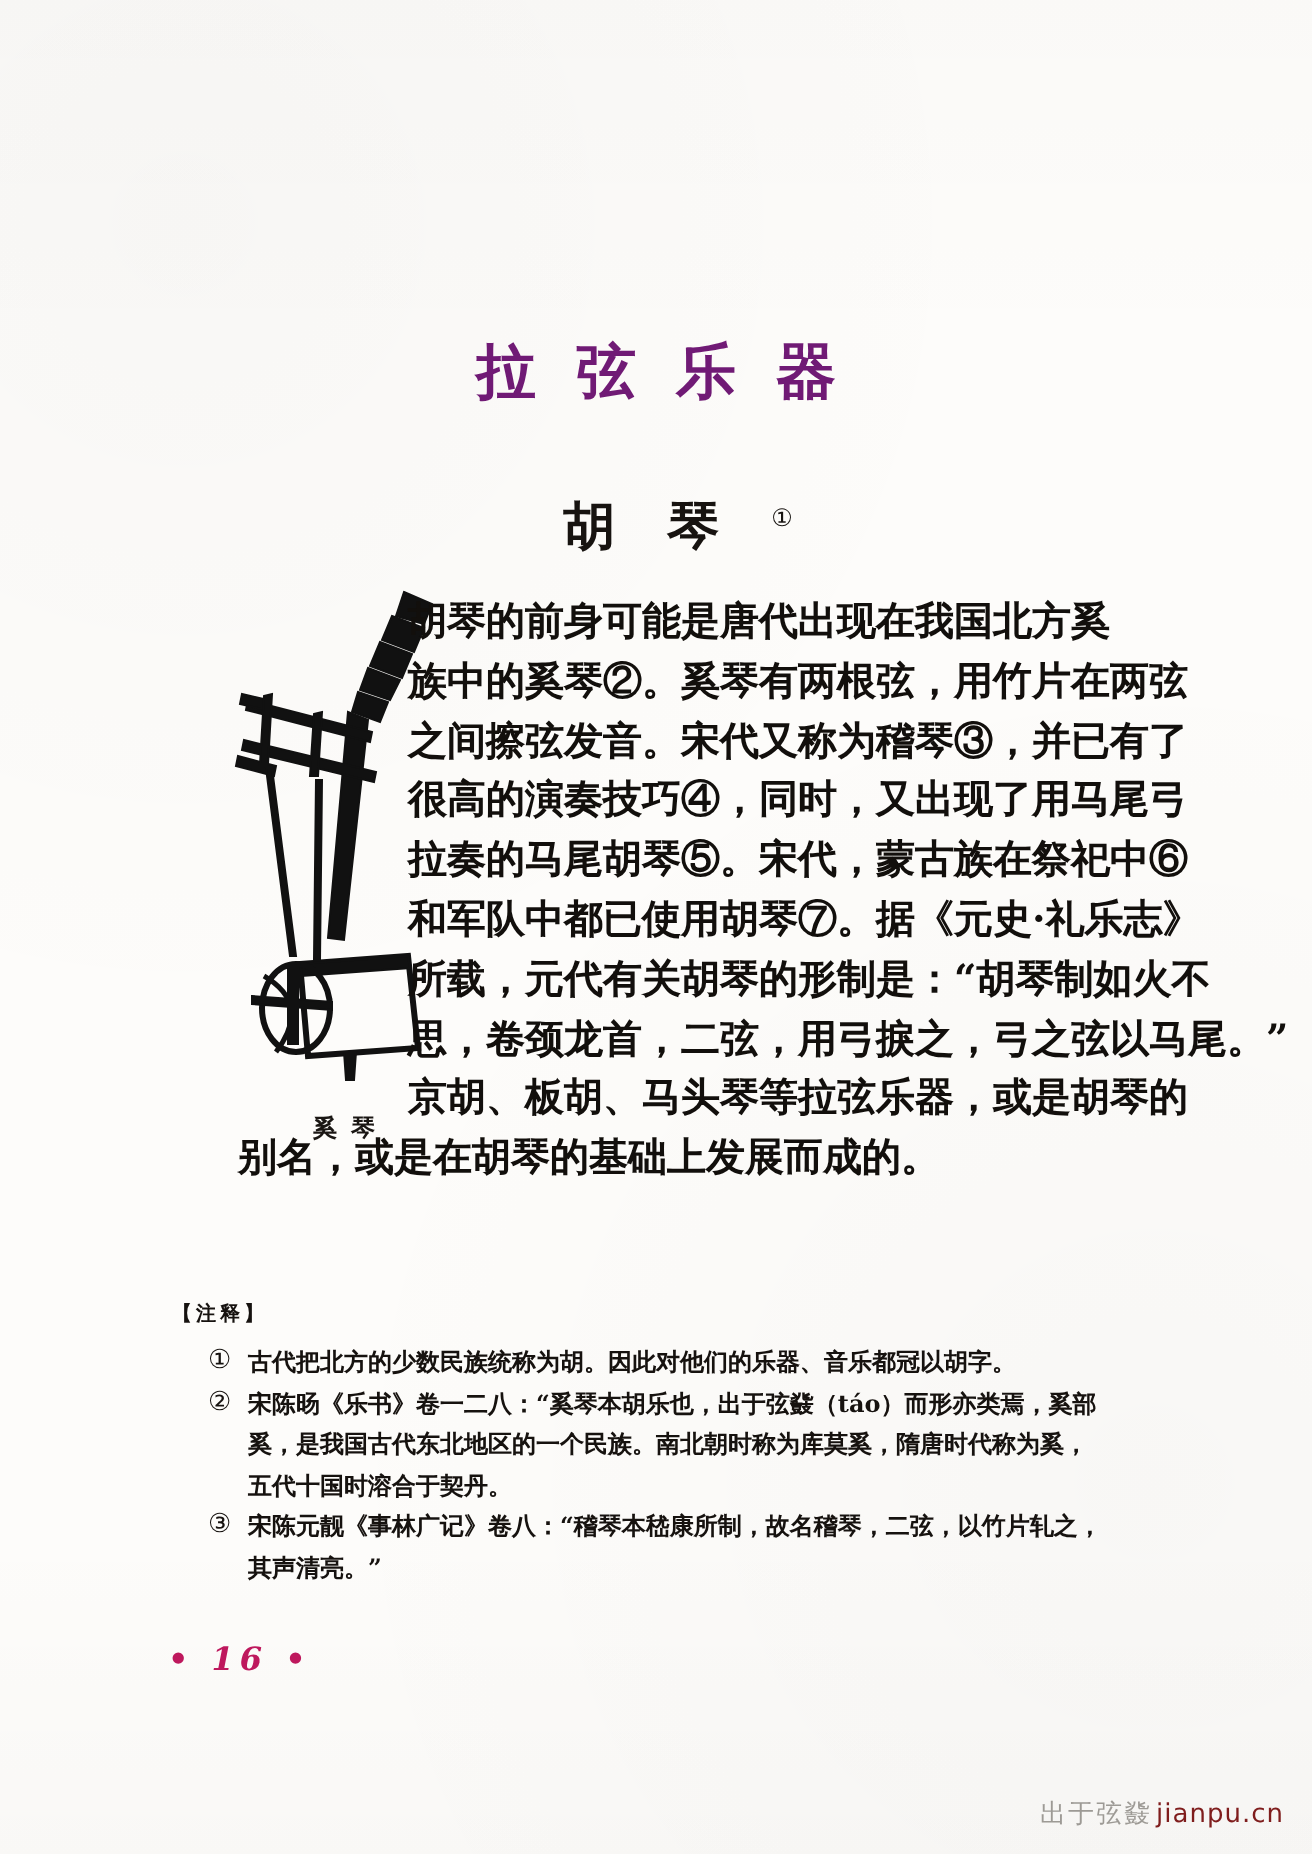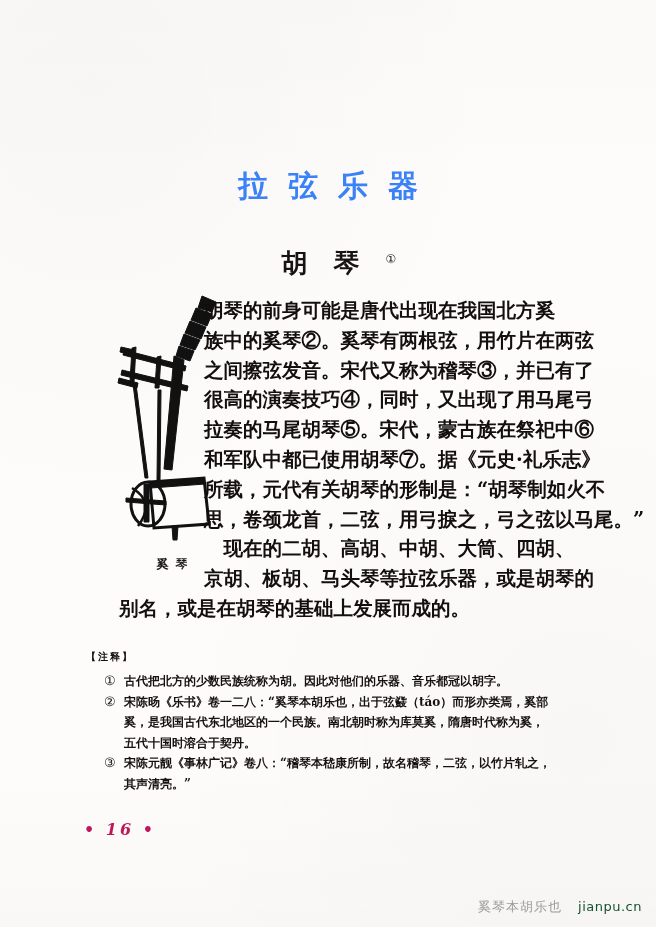--- a/index.html
+++ b/index.html
@@ -40,21 +40,21 @@
     position: absolute;
     left: 0;
     right: 0;
     top: 166px;
     text-align: center;
     font-family: "DejaVu Serif", "Liberation Serif", serif;
     font-size: 30px;
     font-weight: 700;
     letter-spacing: 20px;
     text-indent: 20px;
-    color: #3b82f6;
+    color: #701a75;
   }
   .section-title {
     position: absolute;
     left: 0;
     right: 4px;
     top: 246px;
     text-align: center;
     font-family: "DejaVu Serif", "Liberation Serif", serif;
     font-size: 26px;
     font-weight: 700;
@@ -175,21 +175,21 @@
   
   .watermark {
     position: absolute;
     right: 14px;
     top: 898px;
     font-size: 13px;
     font-family: "DejaVu Sans", sans-serif;
     white-space: nowrap;
   }
   .watermark .wm-cn { color: #9d9a95; letter-spacing: 1px; }
-  .watermark .wm-url { color: #14532d; letter-spacing: 0.5px; margin-left: 16px; }
+  .watermark .wm-url { color: #7f1d1d; letter-spacing: 0.5px; margin-left: 2px; }
 </style>
 </head>
 <body>
 
 <div id="page">
 
   <div class="chapter-title">拉弦乐器</div>
 
   <div class="section-title">
     <span>胡琴</span><span class="sup">①</span>
@@ -236,21 +236,20 @@
 
   <div id="body-text">
     <div class="tline wrapped">胡琴的前身可能是唐代出现在我国北方奚</div>
     <div class="tline wrapped">族中的奚琴②。奚琴有两根弦，用竹片在两弦</div>
     <div class="tline wrapped">之间擦弦发音。宋代又称为稽琴③，并已有了</div>
     <div class="tline wrapped">很高的演奏技巧④，同时，又出现了用马尾弓</div>
     <div class="tline wrapped">拉奏的马尾胡琴⑤。宋代，蒙古族在祭祀中⑥</div>
     <div class="tline wrapped">和军队中都已使用胡琴⑦。据《元史·礼乐志》</div>
     <div class="tline wrapped">所载，元代有关胡琴的形制是：“胡琴制如火不</div>
     <div class="tline wrapped">思，卷颈龙首，二弦，用弓捩之，弓之弦以马尾。”</div>
-    <div class="tline wrapped">　现在的二胡、高胡、中胡、大筒、四胡、</div>
     <div class="tline wrapped">京胡、板胡、马头琴等拉弦乐器，或是胡琴的</div>
     <div class="tline">别名，或是在胡琴的基础上发展而成的。</div>
   </div>
 
   <div id="notes">
     <div class="notes-head">【注释】</div>
 
     <div class="note-row">
       <div class="note-mark">①</div>
       <div class="note-body">
@@ -272,16 +271,16 @@
       <div class="note-body">
         <div class="note-line">宋陈元靓《事林广记》卷八：“稽琴本嵇康所制，故名稽琴，二弦，以竹片轧之，</div>
         <div class="note-line">其声清亮。”</div>
       </div>
     </div>
   </div>
 
   <div class="folio">• 16 •</div>
 
   <div class="watermark">
-    <span class="wm-cn">奚琴本胡乐也</span><span class="wm-url">jianpu.cn</span>
+    <span class="wm-cn">出于弦鼗</span><span class="wm-url">jianpu.cn</span>
   </div>
 
 </div>
 
 </body></html>

